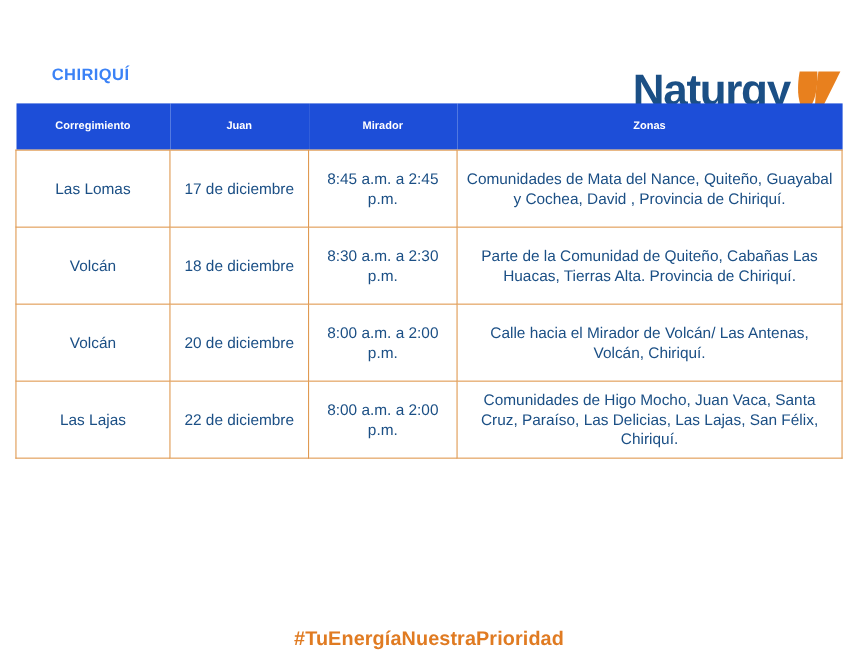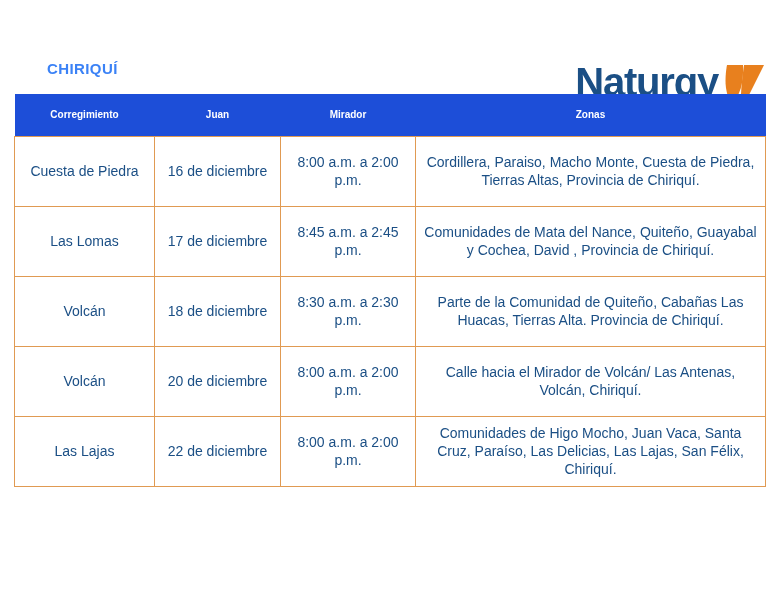--- a/index.html
+++ b/index.html
@@ -122,26 +122,20 @@
       <thead>
         <tr>
           <th>Corregimiento</th>
           <th>Juan</th>
           <th>Mirador</th>
           <th>Zonas</th>
         </tr>
       </thead>
       <tbody>
         <tr>
-          <td>Cuesta de Piedra</td>
-          <td>16 de diciembre</td>
-          <td>8:00 a.m. a 2:00 p.m.</td>
-          <td class="zonas">Cordillera, Paraiso, Macho Monte, Cuesta de Piedra, Tierras Altas, Provincia de Chiriquí.</td>
-        </tr>
-        <tr>
           <td>Las Lomas</td>
           <td>17 de diciembre</td>
           <td>8:45 a.m. a 2:45 p.m.</td>
           <td class="zonas">Comunidades de Mata del Nance, Quiteño, Guayabal y Cochea, David , Provincia de Chiriquí.</td>
         </tr>
         <tr>
           <td>Volcán</td>
           <td>18 de diciembre</td>
           <td>8:30 a.m. a 2:30 p.m.</td>
           <td class="zonas">Parte de la Comunidad de Quiteño, Cabañas Las Huacas, Tierras Alta. Provincia de Chiriquí.</td>
@@ -155,14 +149,15 @@
         <tr>
           <td>Las Lajas</td>
           <td>22 de diciembre</td>
           <td>8:00 a.m. a 2:00 p.m.</td>
           <td class="zonas">Comunidades de Higo Mocho, Juan Vaca, Santa Cruz, Paraíso, Las Delicias, Las Lajas, San Félix, Chiriquí.</td>
         </tr>
       </tbody>
     </table>
   </div>
 
+  <div class="hashtag">#TuEnergíaNuestraPrioridad</div>
 
 </div>
 
 </body></html>

